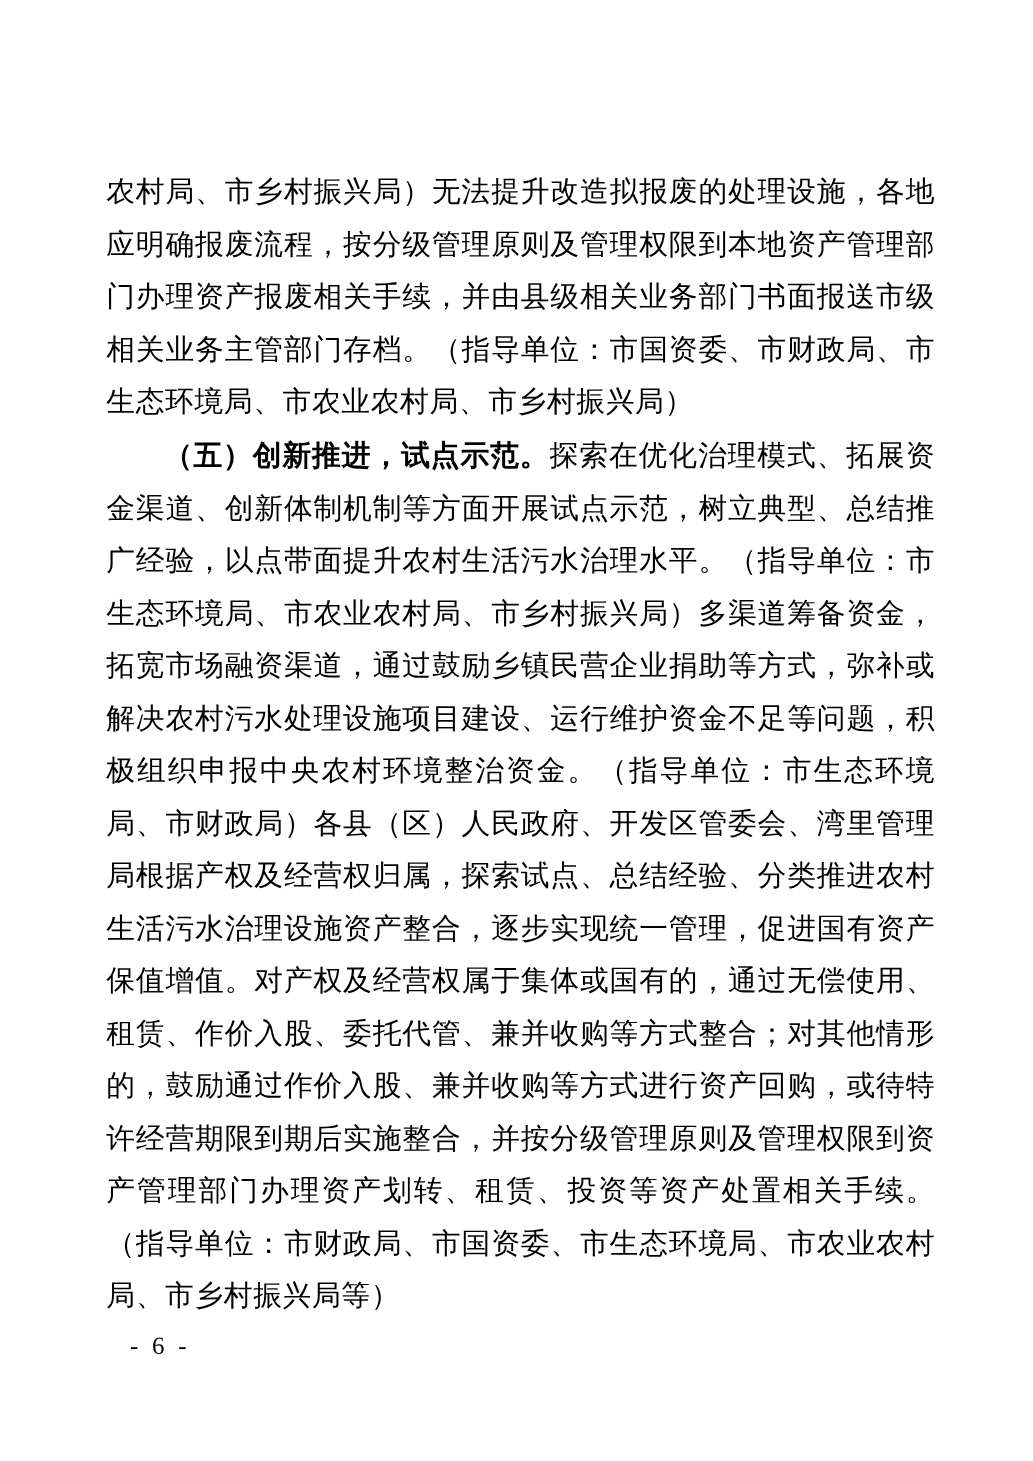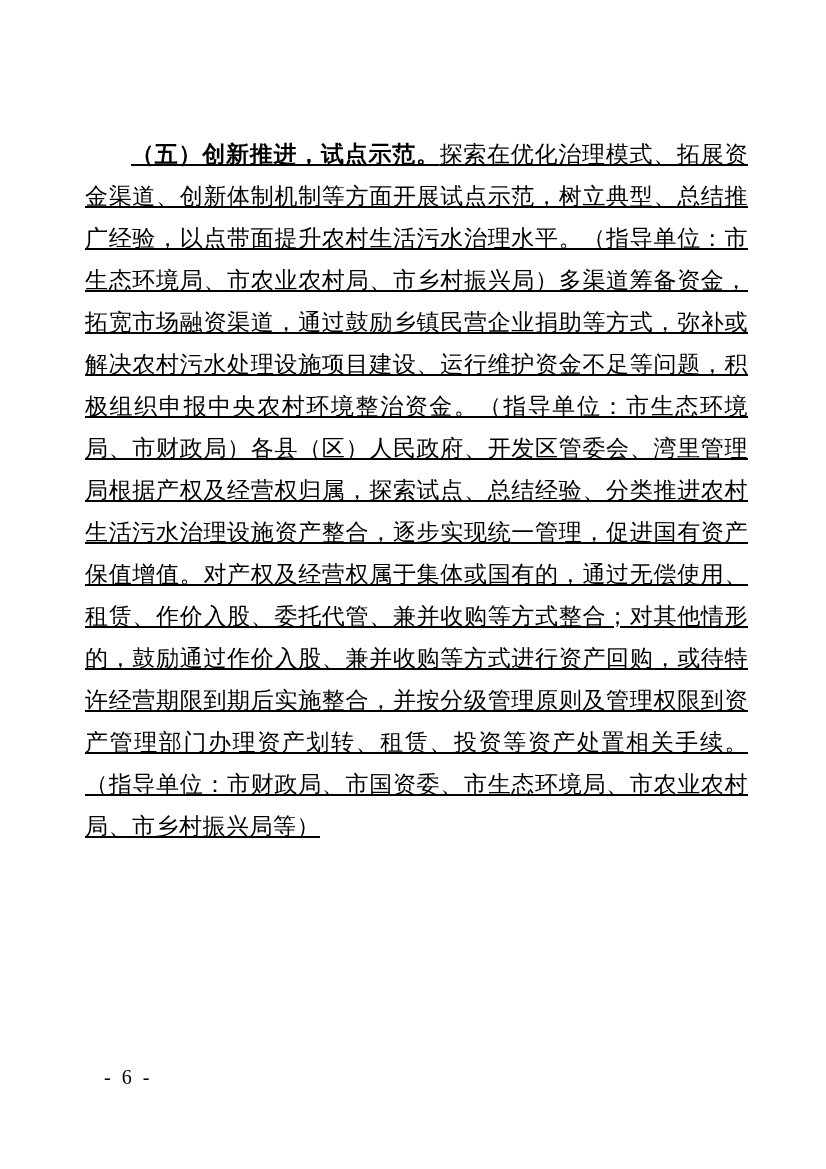--- a/index.html
+++ b/index.html
@@ -26,21 +26,20 @@
     letter-spacing: 0.5px;
     text-align: justify;
     text-justify: inter-ideograph;
   }
   .para {
     margin: 0;
     padding: 0;
   }
   .para.indented {
     text-indent: 2em;
-    text-decoration: underline;
   }
   .section-lead {
     font-weight: bold;
     font-family: "Liberation Sans", "DejaVu Sans", sans-serif;
     letter-spacing: 0.5px;
   }
   .page-number {
     position: absolute;
     left: 104px;
     bottom: 82px;
@@ -48,16 +47,17 @@
     line-height: 20px;
     letter-spacing: 3px;
     color: #000000;
   }
 </style>
 </head>
 <body>
 
 <div class="doc-page">
   <div class="doc-body">
+    <p class="para">农村局、市乡村振兴局）无法提升改造拟报废的处理设施，各地应明确报废流程，按分级管理原则及管理权限到本地资产管理部门办理资产报废相关手续，并由县级相关业务部门书面报送市级相关业务主管部门存档。（指导单位：市国资委、市财政局、市生态环境局、市农业农村局、市乡村振兴局）</p>
     <p class="para indented"><span class="section-lead">（五）创新推进，试点示范。</span><span>探索在优化治理模式、拓展资金渠道、创新体制机制等方面开展试点示范，树立典型、总结推广经验，以点带面提升农村生活污水治理水平。（指导单位：市生态环境局、市农业农村局、市乡村振兴局）多渠道筹备资金，拓宽市场融资渠道，通过鼓励乡镇民营企业捐助等方式，弥补或解决农村污水处理设施项目建设、运行维护资金不足等问题，积极组织申报中央农村环境整治资金。（指导单位：市生态环境局、市财政局）各县（区）人民政府、开发区管委会、湾里管理局根据产权及经营权归属，探索试点、总结经验、分类推进农村生活污水治理设施资产整合，逐步实现统一管理，促进国有资产保值增值。对产权及经营权属于集体或国有的，通过无偿使用、租赁、作价入股、委托代管、兼并收购等方式整合；对其他情形的，鼓励通过作价入股、兼并收购等方式进行资产回购，或待特许经营期限到期后实施整合，并按分级管理原则及管理权限到资产管理部门办理资产划转、租赁、投资等资产处置相关手续。（指导单位：市财政局、市国资委、市生态环境局、市农业农村局、市乡村振兴局等）</span></p>
   </div>
   <div class="page-number">- 6 -</div>
 </div>
 
 </body></html>

